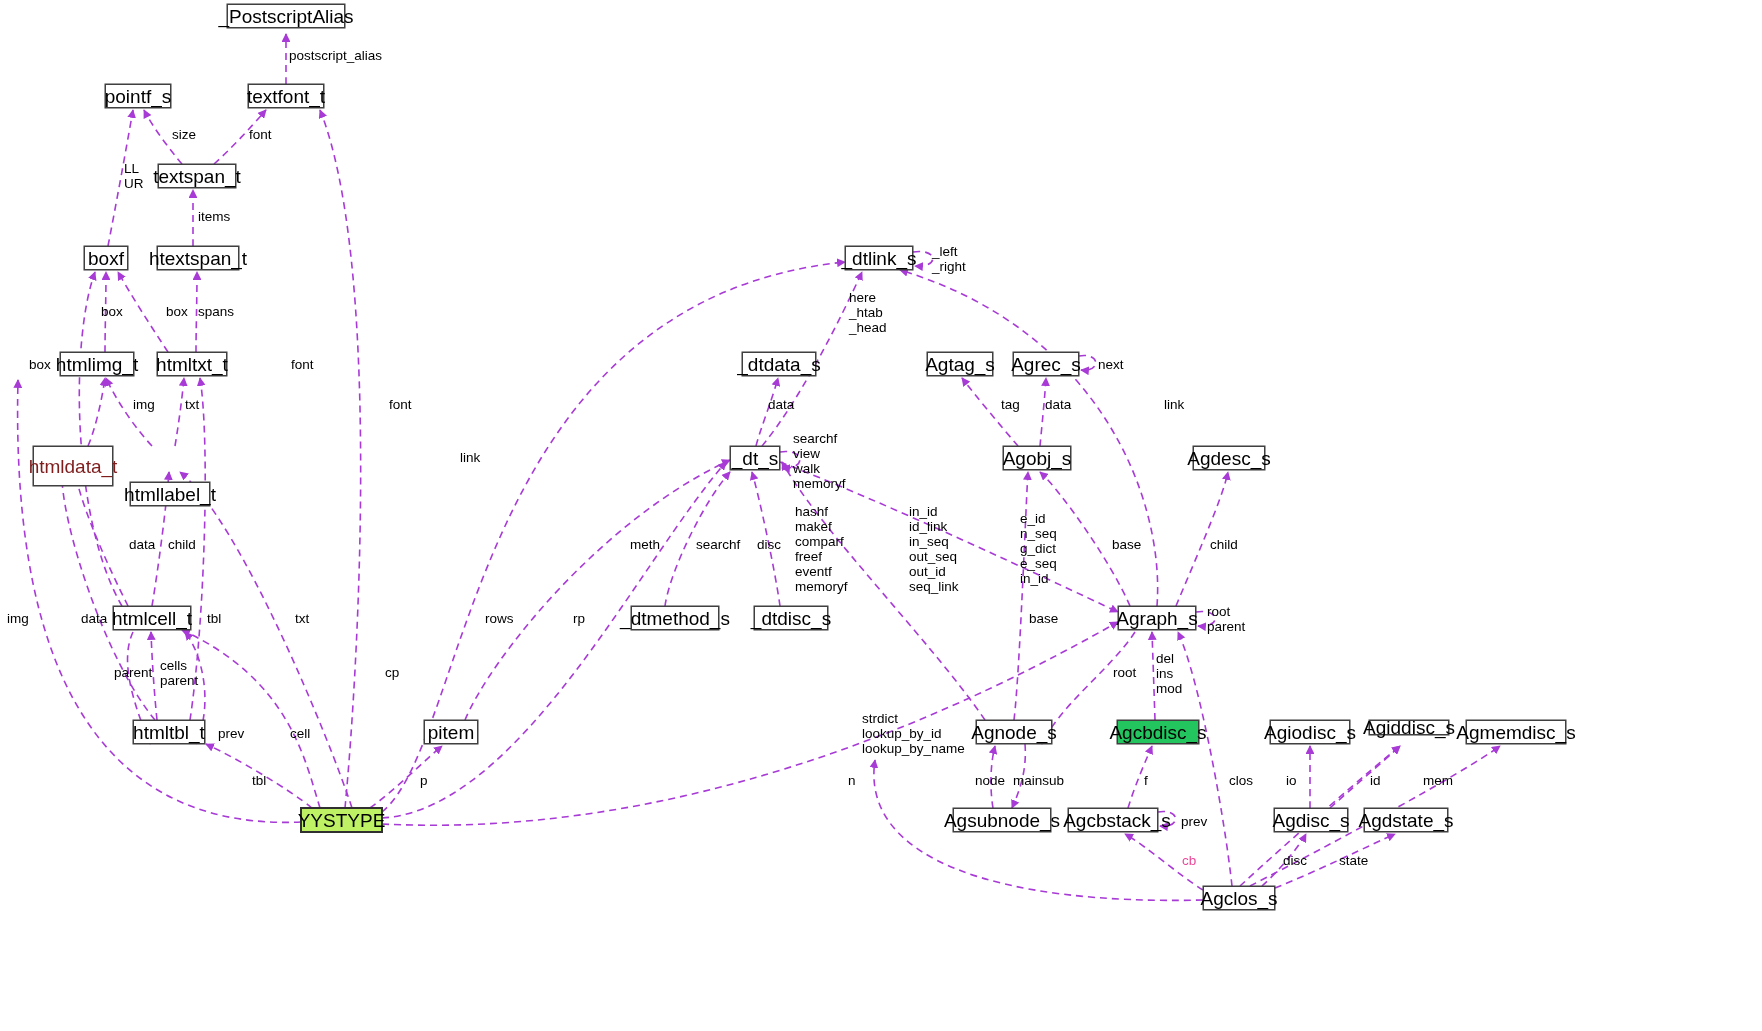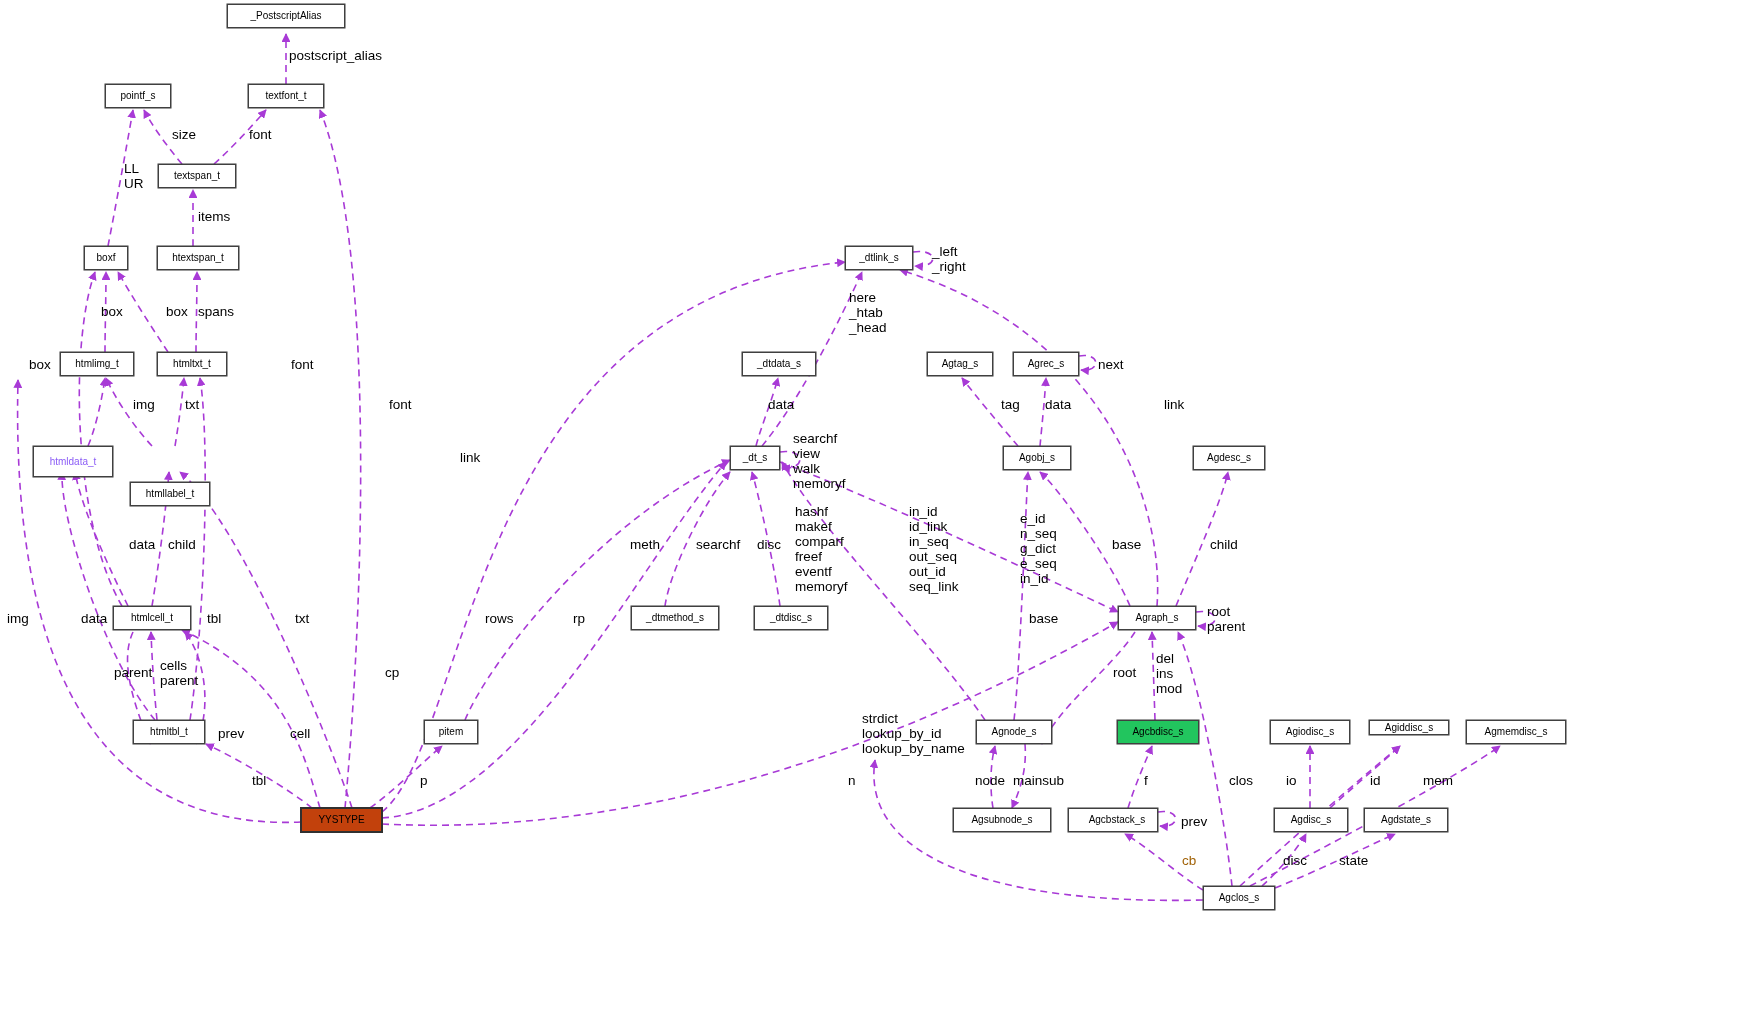--- a/index.html
+++ b/index.html
@@ -25,21 +25,21 @@
     height: 1031px;
     pointer-events: none;
   }
   .node {
     position: absolute;
     box-sizing: border-box;
     border: 1px solid #404040;
     background: #ffffff;
     color: #000000;
     font-family: "Liberation Sans", sans-serif;
-    font-size: 10px;
+    font-size: 19px;
     line-height: 1;
     display: flex;
     align-items: center;
     justify-content: center;
     white-space: nowrap;
     letter-spacing: 0px;
     box-shadow: 0 0 0 0.5px #3a3a3a;
   }
   .node.highlight {
     background: #c0c0c0;
@@ -137,37 +137,37 @@
       <div class="node" style="left: 248px; top: 84px; width: 76px; height: 24px; background: rgb(255, 255, 255); border-color: rgb(64, 64, 64); color: rgb(0, 0, 0);">textfont_t</div>
       <div class="node" style="left: 158px; top: 164px; width: 78px; height: 24px; background: rgb(255, 255, 255); border-color: rgb(64, 64, 64); color: rgb(0, 0, 0);">textspan_t</div>
       <div class="node" style="left: 84px; top: 246px; width: 44px; height: 24px; background: rgb(255, 255, 255); border-color: rgb(64, 64, 64); color: rgb(0, 0, 0);">boxf</div>
       <div class="node" style="left: 157px; top: 246px; width: 82px; height: 24px; background: rgb(255, 255, 255); border-color: rgb(64, 64, 64); color: rgb(0, 0, 0);">htextspan_t</div>
       <div class="node" style="left: 845px; top: 246px; width: 68px; height: 24px; background: rgb(255, 255, 255); border-color: rgb(64, 64, 64); color: rgb(0, 0, 0);">_dtlink_s</div>
       <div class="node" style="left: 60px; top: 352px; width: 74px; height: 24px; background: rgb(255, 255, 255); border-color: rgb(64, 64, 64); color: rgb(0, 0, 0);">htmlimg_t</div>
       <div class="node" style="left: 157px; top: 352px; width: 70px; height: 24px; background: rgb(255, 255, 255); border-color: rgb(64, 64, 64); color: rgb(0, 0, 0);">htmltxt_t</div>
       <div class="node" style="left: 742px; top: 352px; width: 74px; height: 24px; background: rgb(255, 255, 255); border-color: rgb(64, 64, 64); color: rgb(0, 0, 0);">_dtdata_s</div>
       <div class="node" style="left: 927px; top: 352px; width: 66px; height: 24px; background: rgb(255, 255, 255); border-color: rgb(64, 64, 64); color: rgb(0, 0, 0);">Agtag_s</div>
       <div class="node" style="left: 1013px; top: 352px; width: 66px; height: 24px; background: rgb(255, 255, 255); border-color: rgb(64, 64, 64); color: rgb(0, 0, 0);">Agrec_s</div>
-      <div class="node" style="left: 33px; top: 446px; width: 80px; height: 31px; background: rgb(255, 255, 255); border-color: rgb(64, 64, 64); color: #8b5cf6;">htmldata_t</div>
+      <div class="node" style="left: 33px; top: 446px; width: 80px; height: 40px; background: rgb(255, 255, 255); border-color: rgb(64, 64, 64); color: #7f1d1d;">htmldata_t</div>
       <div class="node" style="left: 130px; top: 446px; width: 80px; height: 24px; background: rgb(255, 255, 255); border-color: rgb(64, 64, 64); color: rgb(0, 0, 0); margin-top: 36px;">htmllabel_t</div>
       <div class="node" style="left: 730px; top: 446px; width: 50px; height: 24px; background: rgb(255, 255, 255); border-color: rgb(64, 64, 64); color: rgb(0, 0, 0);">_dt_s</div>
       <div class="node" style="left: 1003px; top: 446px; width: 68px; height: 24px; background: rgb(255, 255, 255); border-color: rgb(64, 64, 64); color: rgb(0, 0, 0);">Agobj_s</div>
       <div class="node" style="left: 1193px; top: 446px; width: 72px; height: 24px; background: rgb(255, 255, 255); border-color: rgb(64, 64, 64); color: rgb(0, 0, 0);">Agdesc_s</div>
       <div class="node" style="left: 113px; top: 606px; width: 78px; height: 24px; background: rgb(255, 255, 255); border-color: rgb(64, 64, 64); color: rgb(0, 0, 0);">htmlcell_t</div>
       <div class="node" style="left: 631px; top: 606px; width: 88px; height: 24px; background: rgb(255, 255, 255); border-color: rgb(64, 64, 64); color: rgb(0, 0, 0);">_dtmethod_s</div>
       <div class="node" style="left: 754px; top: 606px; width: 74px; height: 24px; background: rgb(255, 255, 255); border-color: rgb(64, 64, 64); color: rgb(0, 0, 0);">_dtdisc_s</div>
       <div class="node" style="left: 1118px; top: 606px; width: 78px; height: 24px; background: rgb(255, 255, 255); border-color: rgb(64, 64, 64); color: rgb(0, 0, 0);">Agraph_s</div>
       <div class="node" style="left: 133px; top: 720px; width: 72px; height: 24px; background: rgb(255, 255, 255); border-color: rgb(64, 64, 64); color: rgb(0, 0, 0);">htmltbl_t</div>
       <div class="node" style="left: 424px; top: 720px; width: 54px; height: 24px; background: rgb(255, 255, 255); border-color: rgb(64, 64, 64); color: rgb(0, 0, 0);">pitem</div>
       <div class="node" style="left: 976px; top: 720px; width: 76px; height: 24px; background: rgb(255, 255, 255); border-color: rgb(64, 64, 64); color: rgb(0, 0, 0);">Agnode_s</div>
       <div class="node" style="left: 1117px; top: 720px; width: 82px; height: 24px; background: #22c55e; border-color: rgb(64, 64, 64); color: rgb(0, 0, 0);">Agcbdisc_s</div>
       <div class="node" style="left: 1270px; top: 720px; width: 80px; height: 24px; background: rgb(255, 255, 255); border-color: rgb(64, 64, 64); color: rgb(0, 0, 0);">Agiodisc_s</div>
       <div class="node" style="left: 1369px; top: 720px; width: 80px; height: 15px; background: rgb(255, 255, 255); border-color: rgb(64, 64, 64); color: rgb(0, 0, 0);">Agiddisc_s</div>
       <div class="node" style="left: 1466px; top: 720px; width: 100px; height: 24px; background: rgb(255, 255, 255); border-color: rgb(64, 64, 64); color: rgb(0, 0, 0);">Agmemdisc_s</div>
-      <div class="node highlight" style="left: 301px; top: 808px; width: 81px; height: 24px; background: #c2410c; color: rgb(0, 0, 0);">YYSTYPE</div>
+      <div class="node highlight" style="left: 301px; top: 808px; width: 81px; height: 24px; background: #bef264; color: rgb(0, 0, 0);">YYSTYPE</div>
       <div class="node" style="left: 953px; top: 808px; width: 98px; height: 24px; background: rgb(255, 255, 255); border-color: rgb(64, 64, 64); color: rgb(0, 0, 0);">Agsubnode_s</div>
       <div class="node" style="left: 1068px; top: 808px; width: 90px; height: 24px; background: rgb(255, 255, 255); border-color: rgb(64, 64, 64); color: rgb(0, 0, 0); padding-left: 8px;">Agcbstack_s</div>
       <div class="node" style="left: 1274px; top: 808px; width: 74px; height: 24px; background: rgb(255, 255, 255); border-color: rgb(64, 64, 64); color: rgb(0, 0, 0);">Agdisc_s</div>
       <div class="node" style="left: 1364px; top: 808px; width: 84px; height: 24px; background: rgb(255, 255, 255); border-color: rgb(64, 64, 64); color: rgb(0, 0, 0);">Agdstate_s</div>
       <div class="node" style="left: 1203px; top: 886px; width: 72px; height: 24px; background: rgb(255, 255, 255); border-color: rgb(64, 64, 64); color: rgb(0, 0, 0);">Agclos_s</div>
     </div>
   <div id="label-layer">
       <div class="edge-label" style="left: 289px; top: 48px; color: rgb(0, 0, 0);">postscript_alias</div>
       <div class="edge-label" style="left: 172px; top: 127px; color: rgb(0, 0, 0);">size</div>
       <div class="edge-label" style="left: 249px; top: 127px; color: rgb(0, 0, 0);">font</div>
@@ -247,18 +247,18 @@
       <div class="edge-label" style="left: 420px; top: 773px; color: rgb(0, 0, 0);">p</div>
       <div class="edge-label" style="left: 848px; top: 773px; color: rgb(0, 0, 0);">n</div>
       <div class="edge-label" style="left: 975px; top: 773px; color: rgb(0, 0, 0);">node</div>
       <div class="edge-label" style="left: 1013px; top: 773px; color: rgb(0, 0, 0);">mainsub</div>
       <div class="edge-label" style="left: 1144px; top: 773px; color: rgb(0, 0, 0);">f</div>
       <div class="edge-label" style="left: 1229px; top: 773px; color: rgb(0, 0, 0);">clos</div>
       <div class="edge-label" style="left: 1286px; top: 773px; color: rgb(0, 0, 0);">io</div>
       <div class="edge-label" style="left: 1370px; top: 773px; color: rgb(0, 0, 0);">id</div>
       <div class="edge-label" style="left: 1423px; top: 773px; color: rgb(0, 0, 0);">mem</div>
       <div class="edge-label" style="left: 1181px; top: 814px; color: rgb(0, 0, 0);">prev</div>
-      <div class="edge-label" style="left: 1182px; top: 853px; color: #a16207;">cb</div>
+      <div class="edge-label" style="left: 1182px; top: 853px; color: #ec4899;">cb</div>
       <div class="edge-label" style="left: 1283px; top: 853px; color: rgb(0, 0, 0);">disc</div>
       <div class="edge-label" style="left: 1339px; top: 853px; color: rgb(0, 0, 0);">state</div>
     </div>
 
 </div>
 
 </body></html>

